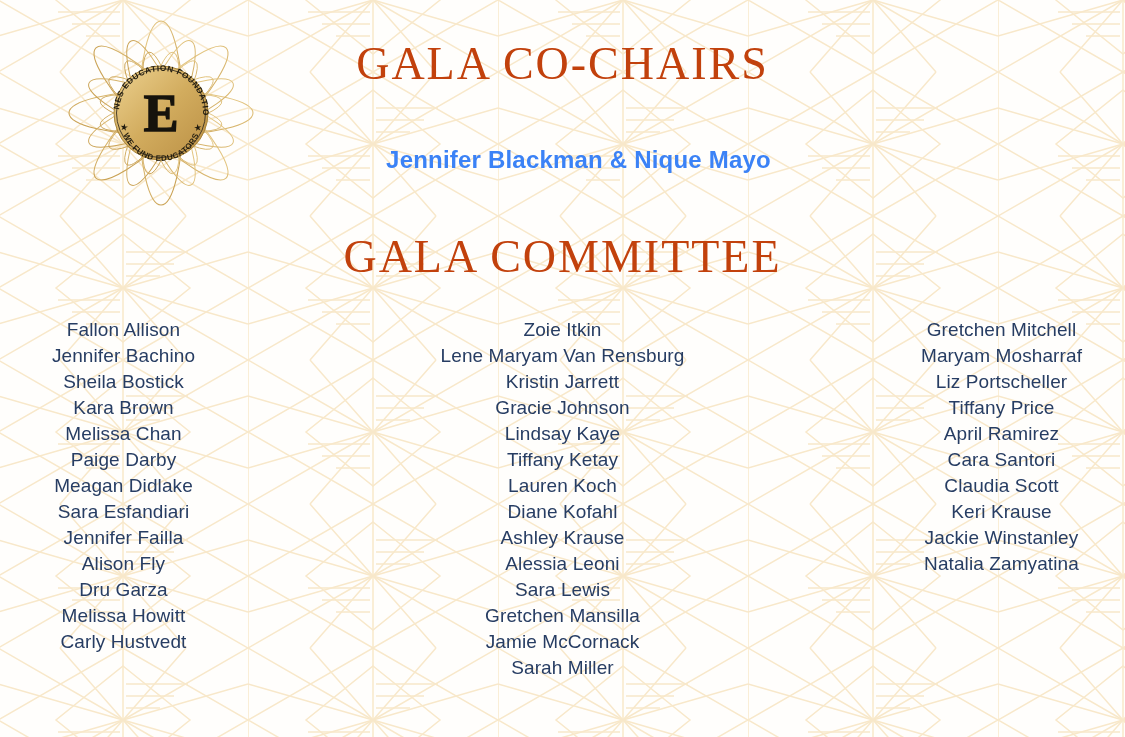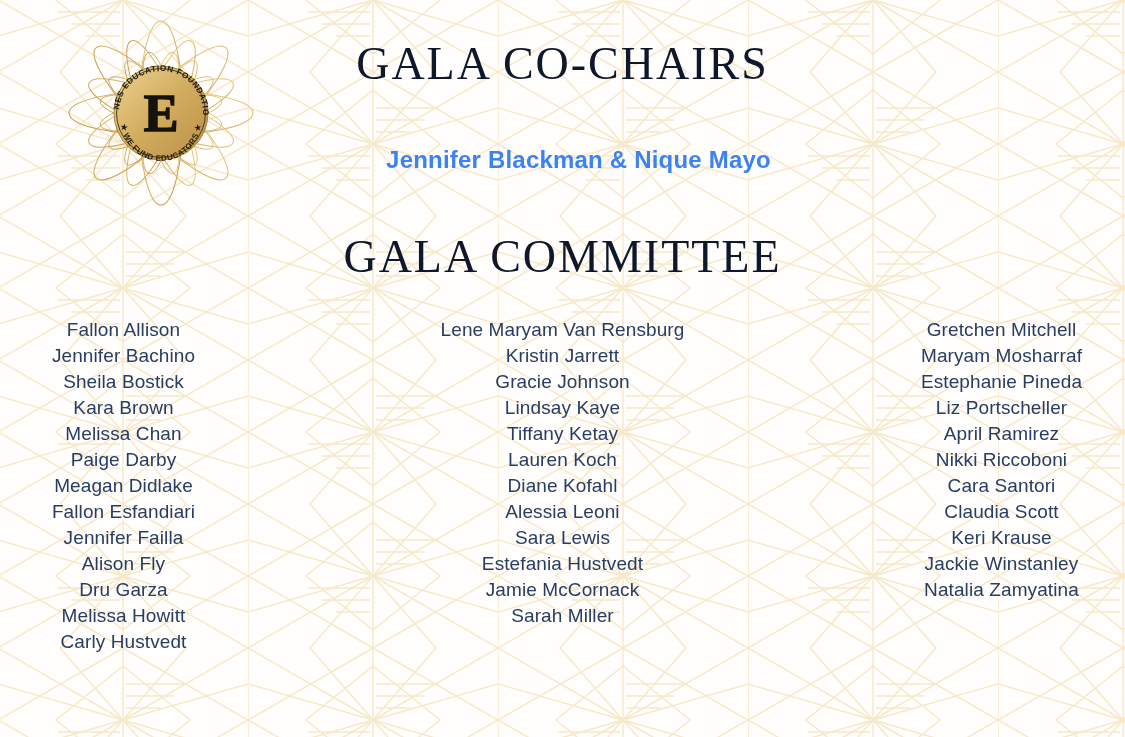--- a/index.html
+++ b/index.html
@@ -14,21 +14,21 @@
   }
   .content { position: absolute; inset: 0; z-index: 1; }
 
   .logo-wrap { position: absolute; left: 55px; top: 6px; width: 212px; height: 212px; }
 
   .deco-title {
     position: absolute; left: 0; width: 100%;
     margin: 0; text-align: center;
     font-family: "Liberation Serif", serif;
     font-weight: 400;
-    color: #0f172a;
+    color: #c2410c;
     font-size: 46px; line-height: 1;
     letter-spacing: 2px;
   }
   .title-cochairs  { top: 41px; }
   .title-committee { top: 234px; }
 
   .subtitle {
     position: absolute; left: 0; width: 100%; top: 130px;
     margin: 16px; text-align: center;
     font-weight: bold; font-size: 24px; line-height: 1.15;
@@ -150,48 +150,49 @@
 
   <div class="columns">
     <div class="col">
         <div>Fallon Allison</div>
         <div>Jennifer Bachino</div>
         <div>Sheila Bostick</div>
         <div>Kara Brown</div>
         <div>Melissa Chan</div>
         <div>Paige Darby</div>
         <div>Meagan Didlake</div>
-        <div>Fallon Esfandiari</div>
+        <div>Sara Esfandiari</div>
         <div>Jennifer Failla</div>
         <div>Alison Fly</div>
         <div>Dru Garza</div>
         <div>Melissa Howitt</div>
         <div>Carly Hustvedt</div>
       </div>
     <div class="col">
+        <div>Zoie Itkin</div>
         <div>Lene Maryam Van Rensburg</div>
         <div>Kristin Jarrett</div>
         <div>Gracie Johnson</div>
         <div>Lindsay Kaye</div>
         <div>Tiffany Ketay</div>
         <div>Lauren Koch</div>
         <div>Diane Kofahl</div>
+        <div>Ashley Krause</div>
         <div>Alessia Leoni</div>
         <div>Sara Lewis</div>
-        <div>Estefania Hustvedt</div>
+        <div>Gretchen Mansilla</div>
         <div>Jamie McCornack</div>
         <div>Sarah Miller</div>
       </div>
     <div class="col">
         <div>Gretchen Mitchell</div>
         <div>Maryam Mosharraf</div>
-        <div>Estephanie Pineda</div>
         <div>Liz Portscheller</div>
+        <div>Tiffany Price</div>
         <div>April Ramirez</div>
-        <div>Nikki Riccoboni</div>
         <div>Cara Santori</div>
         <div>Claudia Scott</div>
         <div>Keri Krause</div>
         <div>Jackie Winstanley</div>
         <div>Natalia Zamyatina</div>
       </div>
   </div>
 
 </div>
 

